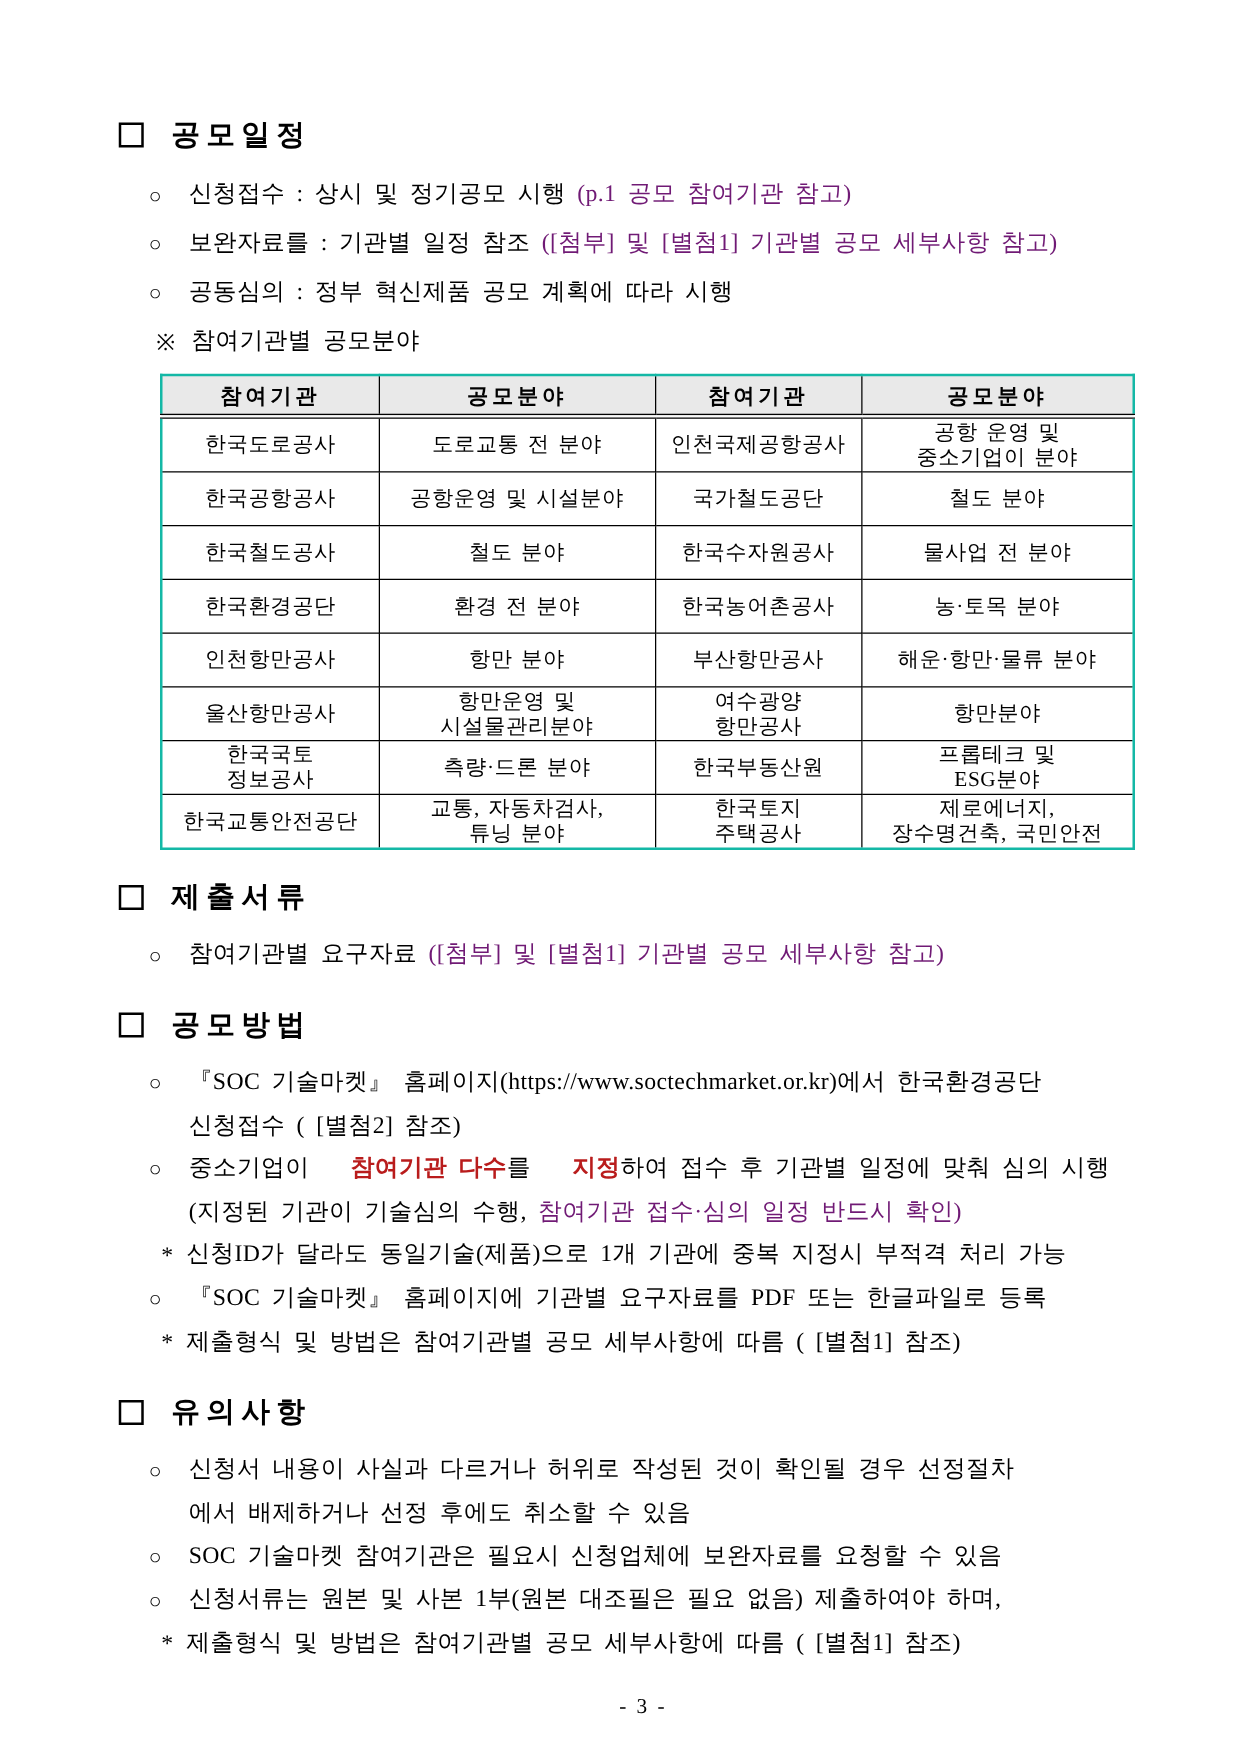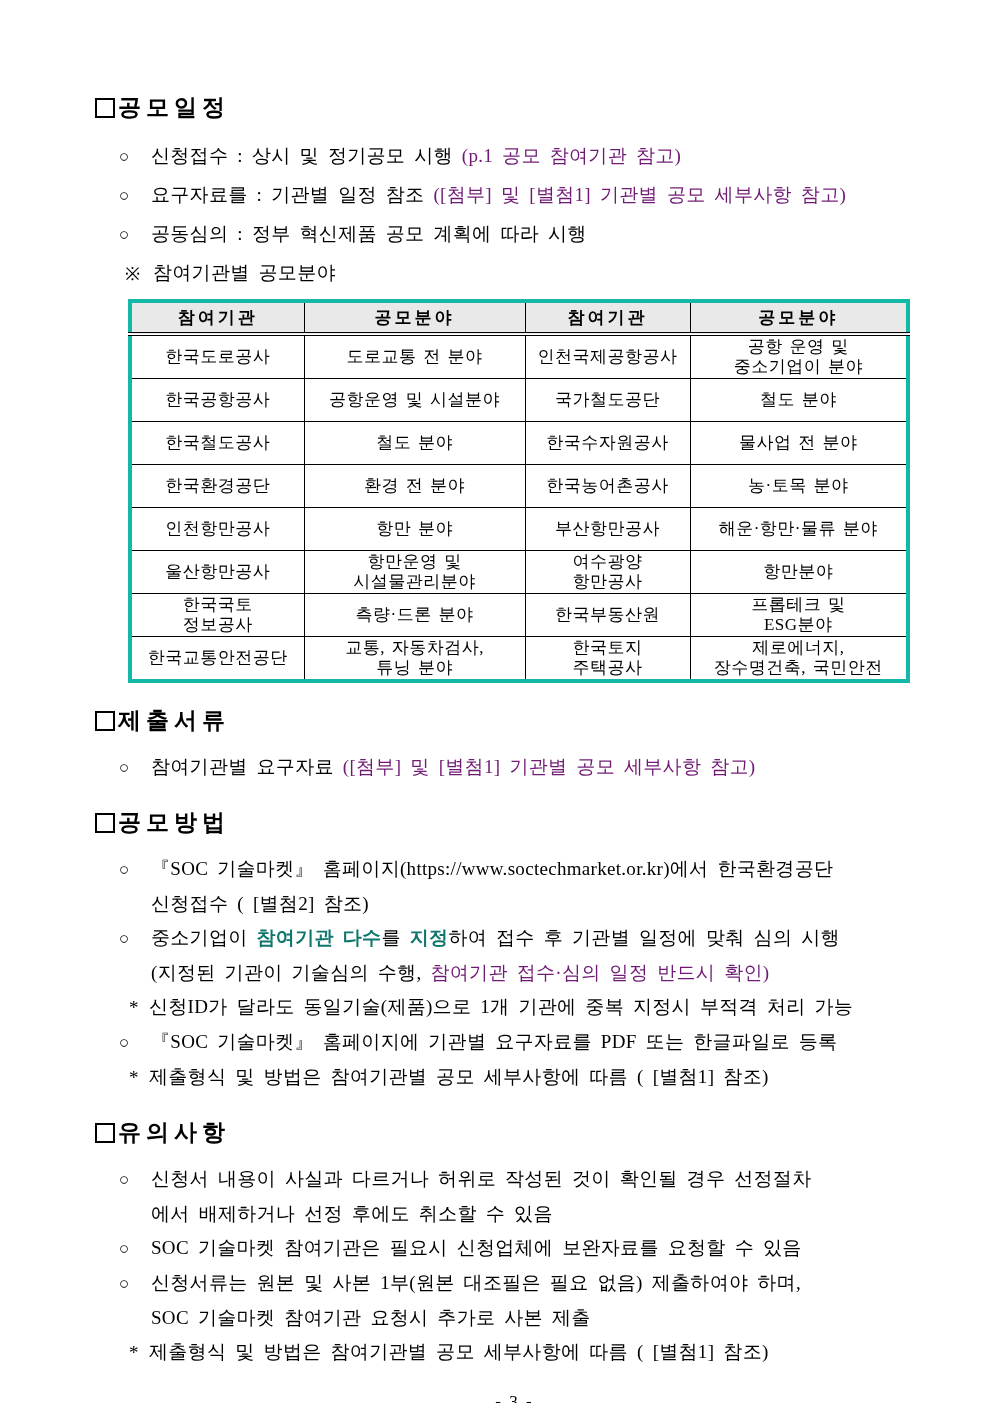--- a/index.html
+++ b/index.html
@@ -8,48 +8,48 @@
     width: 992px; height: 1403px;
     background: #ffffff;
     color: #000000;
     font-family: "Liberation Serif", "DejaVu Serif", serif;
     padding: 92px 58px 0 95px;
     overflow: hidden;
     position: relative;
   }
   .sec { margin-bottom: 22px; }
   .sec-title {
-    display: flex; align-items: center; gap: 3px;
+    display: flex; align-items: center; gap: 22px;
     font-size: 23px; font-weight: bold; letter-spacing: 5px;
     margin-bottom: 14px;
   }
   .sq {
     width: 20px; height: 20px; flex: none;
     border: 2px solid #000000; background: #ffffff;
   }
   .sec-body { margin-left: 24px; }
   .line {
     display: flex; align-items: flex-start;
     font-size: 19px; line-height: 26px;
     padding: 4px 0;
     word-spacing: 4px; letter-spacing: 0.3px;
   }
   .sched .line { padding: 6px 0; }
   .mark { width: 32px; flex: none; font-size: 17px; padding-top: 1px; }
   .mark.note { width: 28px; margin-left: 6px; font-size: 18px; }
   .mark.star { width: 20px; margin-left: 10px; font-size: 19px; }
   .cont { padding-left: 32px; justify-content: center; }
   .red  { color: #701a75; }
-  .blue { color: #0f766e; font-weight: bold; }
+  .blue { color: #b91c1c; font-weight: bold; margin-left: 24px; }
   .txt { flex: 1; }
 
   table.org-table {
     border-collapse: collapse; table-layout: fixed;
     width: 778px; margin: 6px 0 12px 9px;
-    border: 4px solid #14b8a6;
+    border: 2px solid #14b8a6;
   }
   table.org-table th {
     background: #e9e9e9;
     border: 1px solid #000000;
     border-bottom: 4px double #000000;
     height: 33px; font-size: 17px; font-weight: bold;
     letter-spacing: 3px; text-align: center; vertical-align: middle;
   }
   table.org-table td {
     border: 1px solid #000000;
@@ -73,21 +73,21 @@
       <span class="sq"></span>
       <span>공모일정</span>
     </div>
     <div class="sec-body">
       <div class="line">
         <span class="mark">○</span>
         <span class="txt"><span>신청접수 : 상시 및 정기공모 시행 </span><span class="red">(p.1 공모 참여기관 참고)</span></span>
       </div>
       <div class="line">
         <span class="mark">○</span>
-        <span class="txt"><span>요구자료를 : 기관별 일정 참조 </span><span class="red">([첨부] 및 [별첨1] 기관별 공모 세부사항 참고)</span></span>
+        <span class="txt"><span>보완자료를 : 기관별 일정 참조 </span><span class="red">([첨부] 및 [별첨1] 기관별 공모 세부사항 참고)</span></span>
       </div>
       <div class="line">
         <span class="mark">○</span>
         <span class="txt">공동심의 : 정부 혁신제품 공모 계획에 따라 시행</span>
       </div>
       <div class="line">
         <span class="mark note">※</span>
         <span class="txt">참여기관별 공모분야</span>
       </div>
 
@@ -230,23 +230,20 @@
         <span class="txt">에서 배제하거나 선정 후에도 취소할 수 있음</span>
       </div>
       <div class="line">
         <span class="mark">○</span>
         <span class="txt">SOC 기술마켓 참여기관은 필요시 신청업체에 보완자료를 요청할 수 있음</span>
       </div>
       <div class="line">
         <span class="mark">○</span>
         <span class="txt">신청서류는 원본 및 사본 1부(원본 대조필은 필요 없음) 제출하여야 하며,</span>
       </div>
-      <div class="line cont">
-        <span class="txt">SOC 기술마켓 참여기관 요청시 추가로 사본 제출</span>
-      </div>
       <div class="line">
         <span class="mark star">*</span>
         <span class="txt">제출형식 및 방법은 참여기관별 공모 세부사항에 따름 ( [별첨1] 참조)</span>
       </div>
     </div>
   </div>
 
   <div class="page-number">- 3 -</div>
 
 </div>

